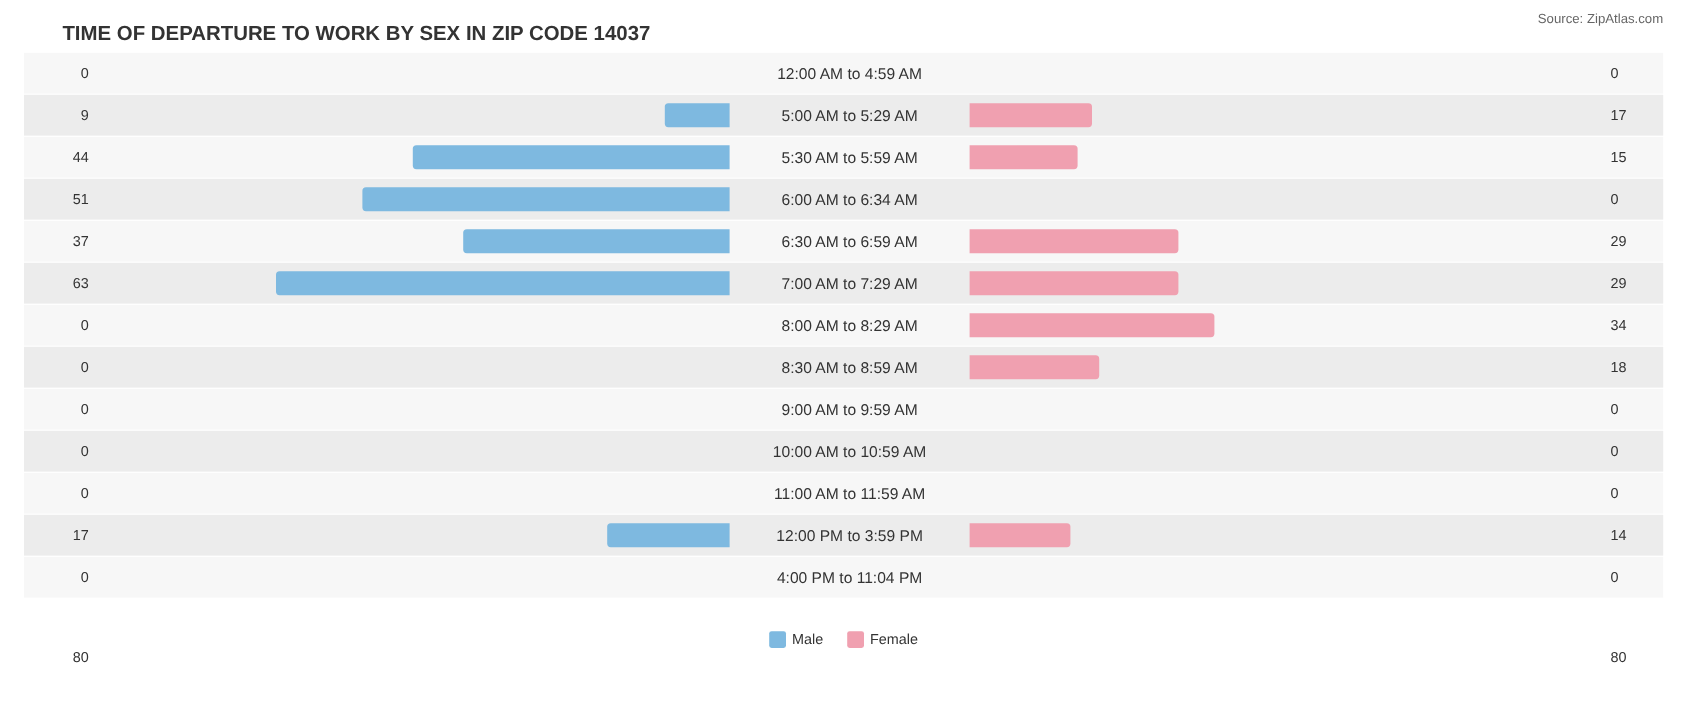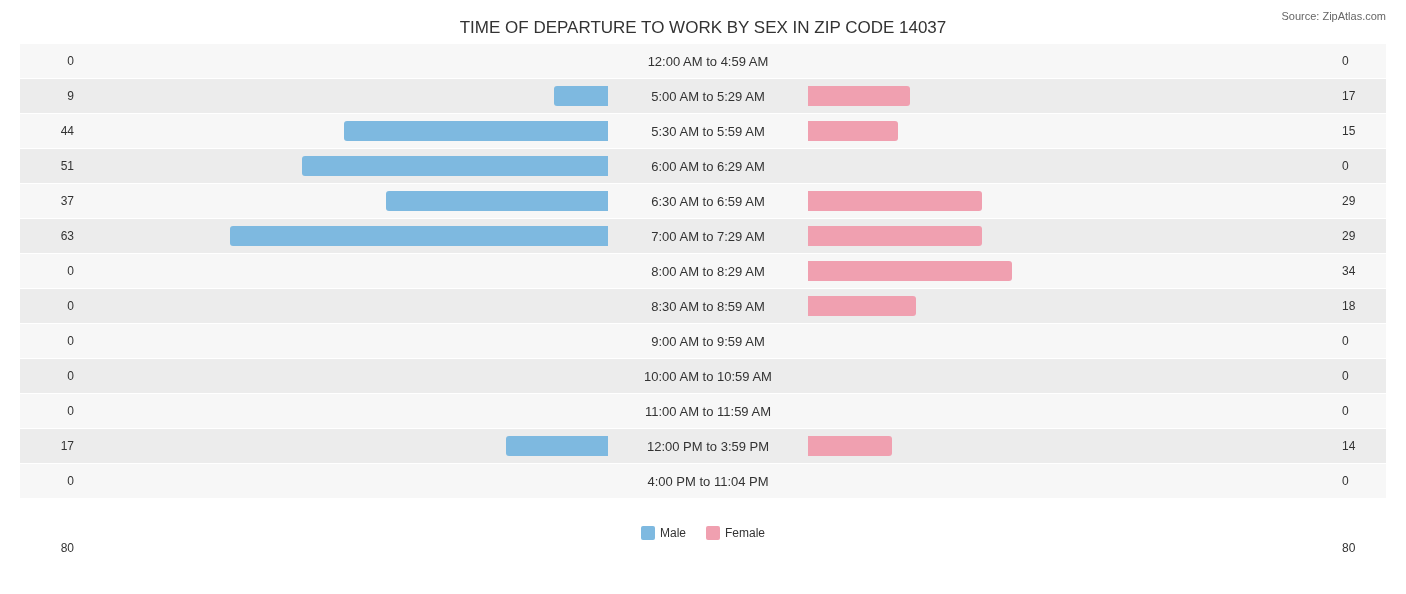--- a/index.html
+++ b/index.html
@@ -12,24 +12,25 @@
       position: relative;
     }
     .chart-container {
       width: 1406px;
       height: 594px;
       padding: 18px 20px 40px 20px;
       position: relative;
     }
     .chart-title {
       font-size: 17px;
-      font-weight: normal;
-      color: #333;
-      text-align: center;
+      font-weight: bold;
+      color: #333;
+      text-align: left;
       margin-bottom: 6px;
+      margin-left: 32px;
     }
     .source-label {
       position: absolute;
       top: 10px;
       right: 20px;
       font-size: 11px;
       color: #666;
     }
     .chart-area {
       position: relative;
@@ -200,21 +201,21 @@
         </div>
       </div>
       <div class="right-val">15</div>
     </div>
       <div class="row">
       <div class="left-val">51</div>
       <div class="bars-wrapper">
         <div class="male-side">
           <div class="bar-male" style="width:306px;"></div>
         </div>
-        <div class="label-center">6:00 AM to 6:29 AM</div>
+        <div class="label-center">6:00 AM to 6:34 AM</div>
         <div class="female-side">
           <div class="bar-female" style="width:0px;"></div>
         </div>
       </div>
       <div class="right-val">0</div>
     </div>
       <div class="row">
       <div class="left-val">37</div>
       <div class="bars-wrapper">
         <div class="male-side">

